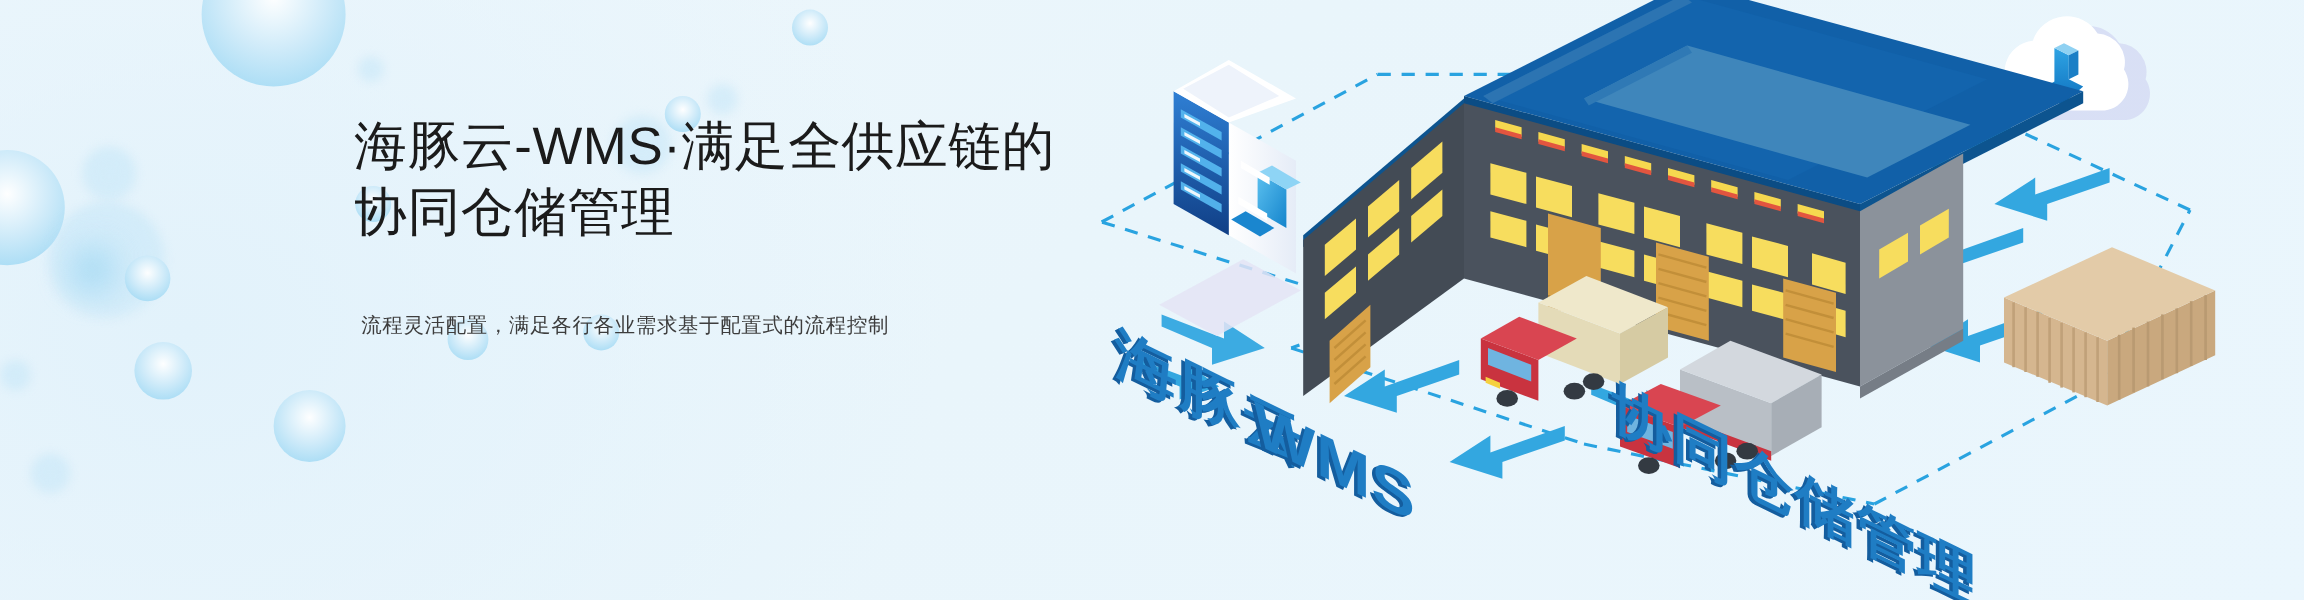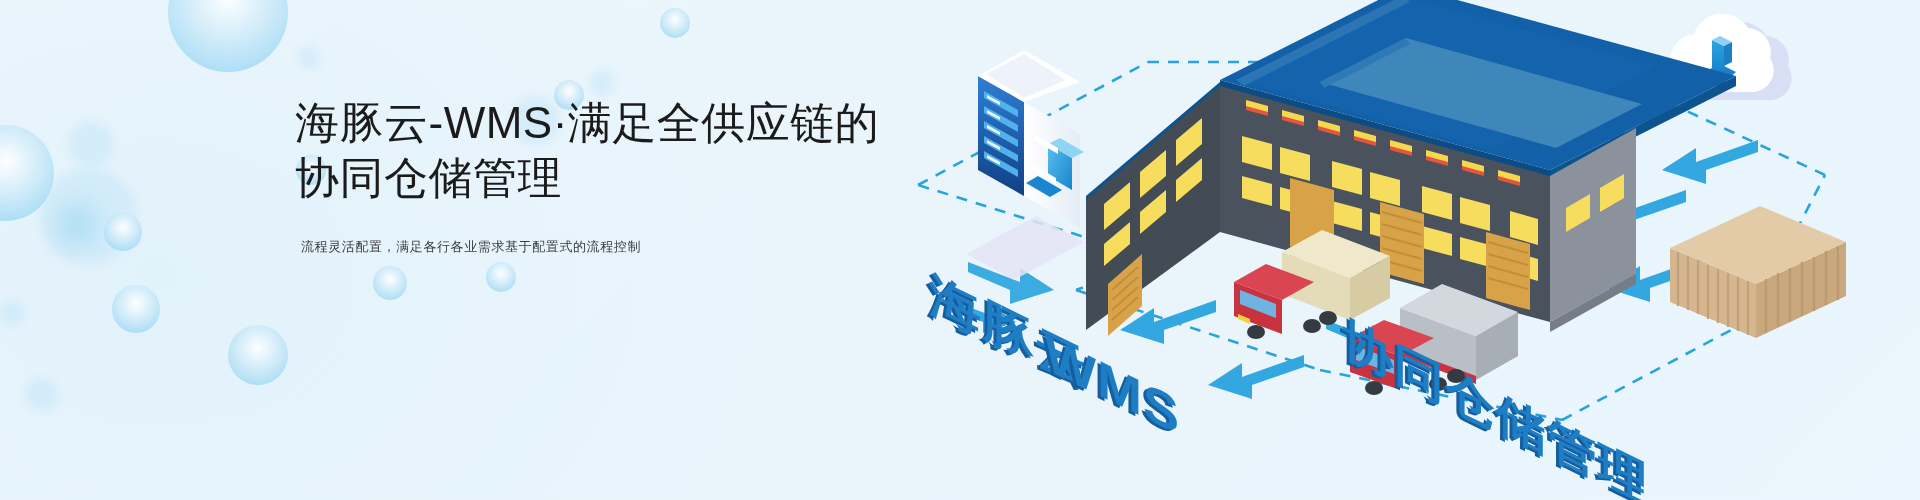--- a/index.html
+++ b/index.html
@@ -40,22 +40,22 @@
     filter:blur(9px);
   }
 
   
   .text-block { position:absolute; left:295px; top:95px; width:640px; }
   .headline {
     font-size:44px; line-height:1.26; color:#1b1b1b;
     letter-spacing:0.5px; font-weight:400; white-space:pre-line;
   }
   .subhead {
-    margin-top:32px; margin-left:6px;
-    font-size:13px; color:#3d3d3d; letter-spacing:0.6px; font-weight:400;font-family:Liberation Mono, monospace;
+    margin-top:54px; margin-left:6px;
+    font-size:17px; color:#3d3d3d; letter-spacing:0.6px; font-weight:400;font-family:Liberation Mono, monospace;
   }
 
   
   .illus { position:absolute; left:890px; top:0; width:1030px; height:500px; }
   .illus svg { display:block; }
 </style>
 </head>
 <body>
 
 <div class="banner">

